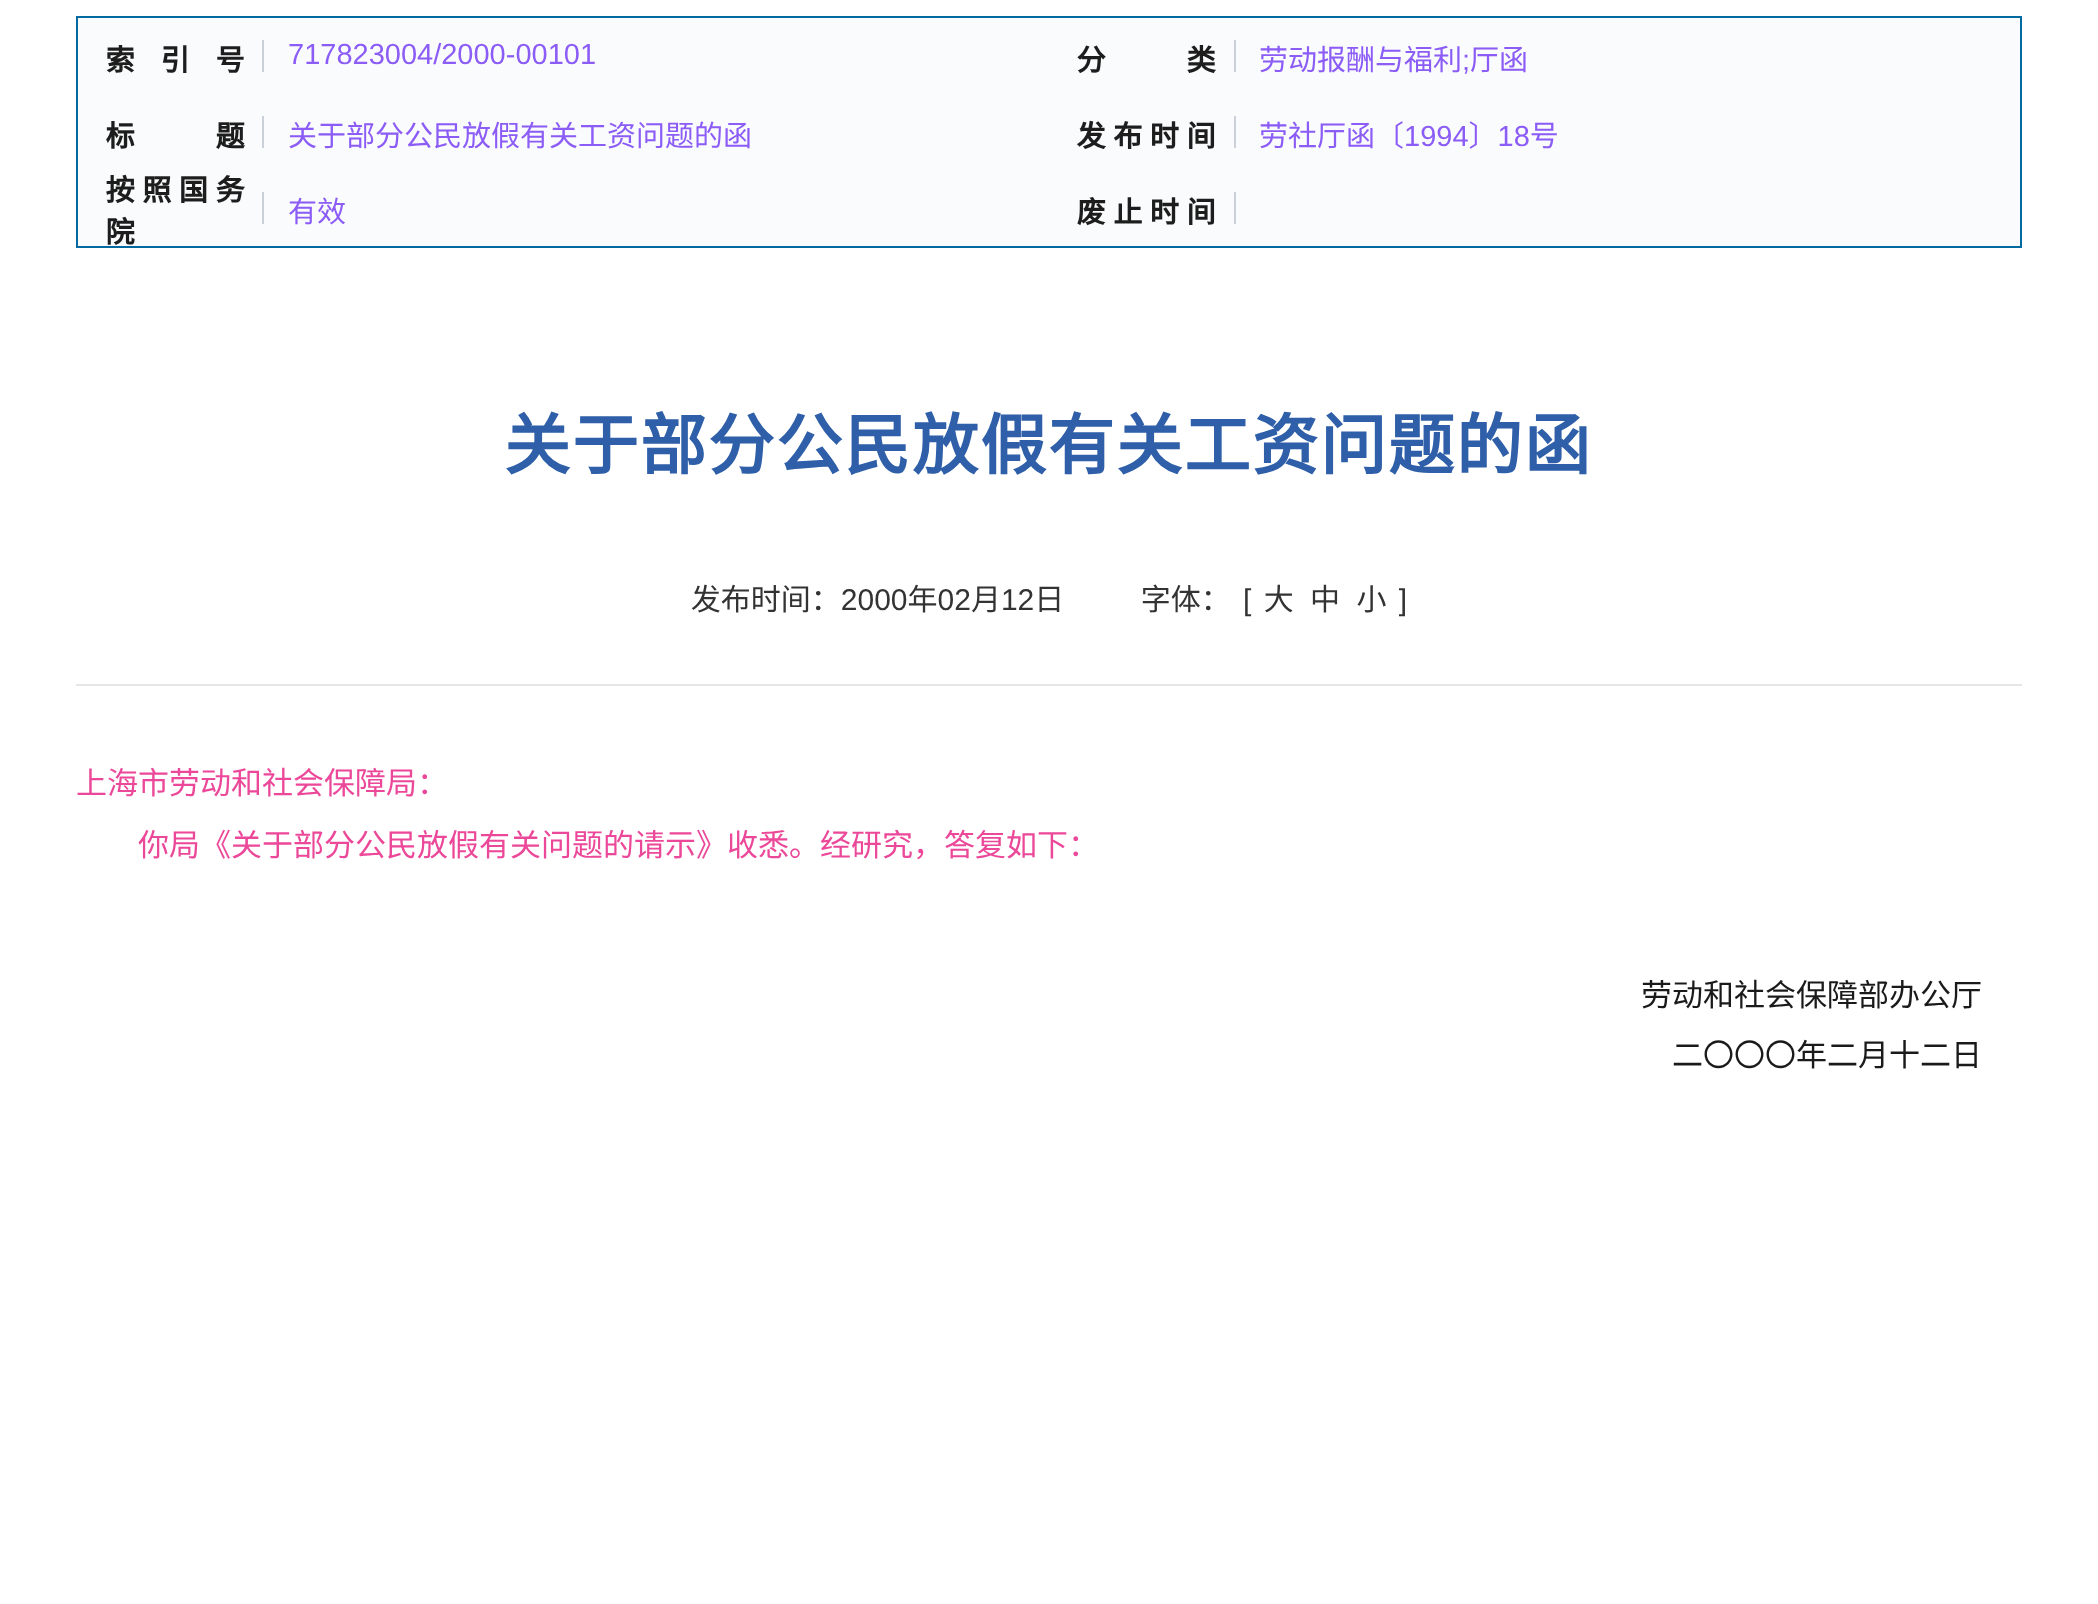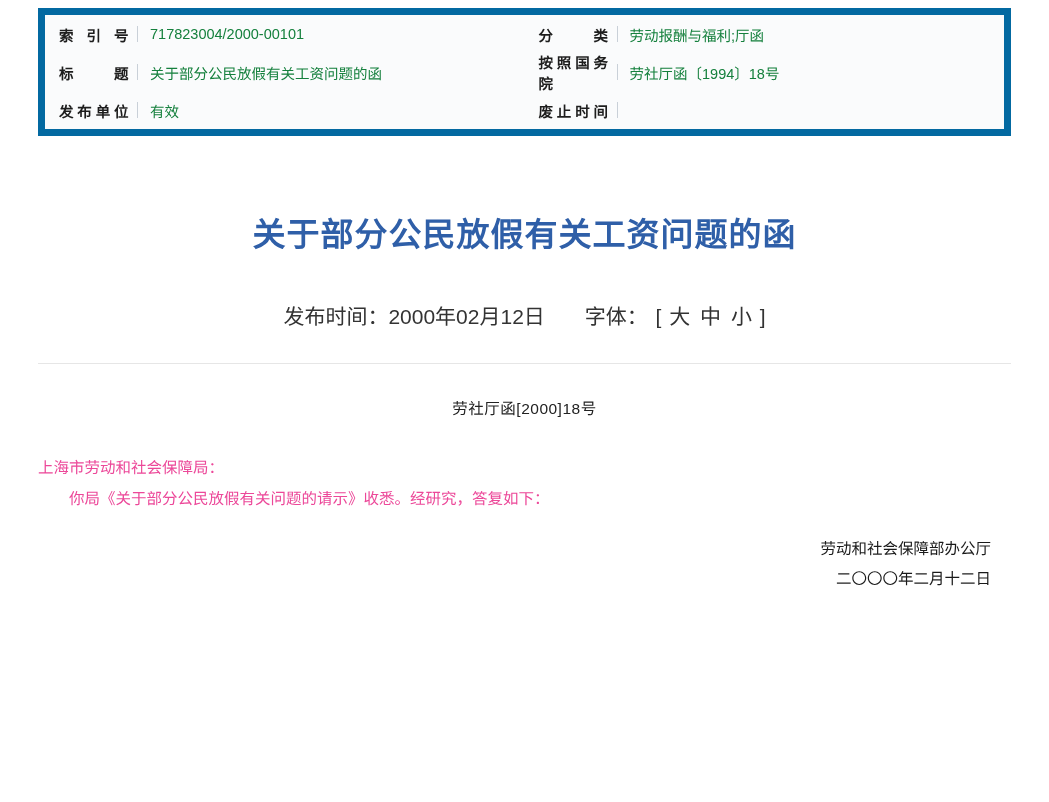--- a/index.html
+++ b/index.html
@@ -17,21 +17,21 @@
   .page {
     position: relative;
     width: 1049px;
     height: 802px;
     box-sizing: border-box;
   }
 
   
   .meta-wrap {
     margin: 8px 38px 0 38px;
-    border: 7px solid #0369a1;
+    border: 1px solid #0369a1;
     background: #fafbfc;
   }
   table.meta {
     width: 100%;
     border-collapse: collapse;
     table-layout: fixed;
   }
   table.meta td {
     padding: 0;
     vertical-align: middle;
@@ -56,21 +56,21 @@
     letter-spacing: 0.5px;
   }
   .sep {
     width: 1px;
     height: 16px;
     background: #c9d0d8;
     margin-right: 12px;
   }
   .val {
     flex: 1;
-    color: #15803d;
+    color: #8b5cf6;
     white-space: nowrap;
     overflow: hidden;
     text-overflow: ellipsis;
     font-size: 14.5px;
   }
   td.right-col .lbl { width: 92px; }
 
   
   .doc-title {
     margin-top: 72px;
@@ -79,21 +79,21 @@
     font-weight: bold;
     color: #2f5fa8;
     letter-spacing: 1px;
     font-family: "Liberation Sans", "DejaVu Sans", sans-serif;
   }
 
   
   .subinfo {
     margin-top: 44px;
     text-align: center;
-    font-size: 21px;
+    font-size: 15px;
     color: #333;
   }
   .subinfo .pubtime { margin-right: 34px; }
   .subinfo .fontsize-label { margin-right: 2px; }
   .fs-opt {
     cursor: pointer;
     padding: 0 2px;
     color: #333;
   }
 
@@ -114,21 +114,21 @@
   .content {
     margin: 34px 38px 13px 38px;
     font-size: 15.5px;
     line-height: 31px;
     color: #ec4899;
     text-align: justify;
   }
   .content p { margin: 0; }
   .indent { text-indent: 2em; }
   .signature {
-    margin: 20px 38px 0 38px;
+    margin: 45px 38px 0 38px;
     text-align: right;
     font-size: 15.5px;
     line-height: 30px;
     color: #1a1a1a;
   }
   .sig-line { padding-right: 20px; }
 </style>
 </head>
 <body>
 
@@ -156,30 +156,30 @@
       <tr>
         <td>
           <div class="cell">
             <span class="lbl">标题</span>
             <span class="sep"></span>
             <span class="val">关于部分公民放假有关工资问题的函</span>
           </div>
         </td>
         <td class="right-col">
           <div class="cell">
-            <span class="lbl">按照国务院</span>
+            <span class="lbl">发布时间</span>
             <span class="sep"></span>
             <span class="val">劳社厅函〔1994〕18号</span>
           </div>
         </td>
       </tr>
       <tr>
         <td>
           <div class="cell">
-            <span class="lbl">发布单位</span>
+            <span class="lbl">按照国务院</span>
             <span class="sep"></span>
             <span class="val">有效</span>
           </div>
         </td>
         <td class="right-col">
           <div class="cell">
             <span class="lbl">废止时间</span>
             <span class="sep"></span>
             <span class="val"></span>
           </div>
@@ -198,21 +198,20 @@
     <span class="fontsize-label">字体：</span>
     <span>[</span>
     <span class="fs-opt">大</span>
     <span class="fs-opt">中</span>
     <span class="fs-opt">小</span>
     <span>]</span>
   </div>
 
   <div class="divider"></div>
 
-  <div class="docnum">劳社厅函[2000]18号</div>
 
   <div class="content">
     <p>上海市劳动和社会保障局：</p>
     <p class="indent">你局《关于部分公民放假有关问题的请示》收悉。经研究，答复如下：</p>
   </div>
 
   <div class="signature">
     <div class="sig-line">劳动和社会保障部办公厅</div>
     <div class="sig-line">二〇〇〇年二月十二日</div>
   </div>

